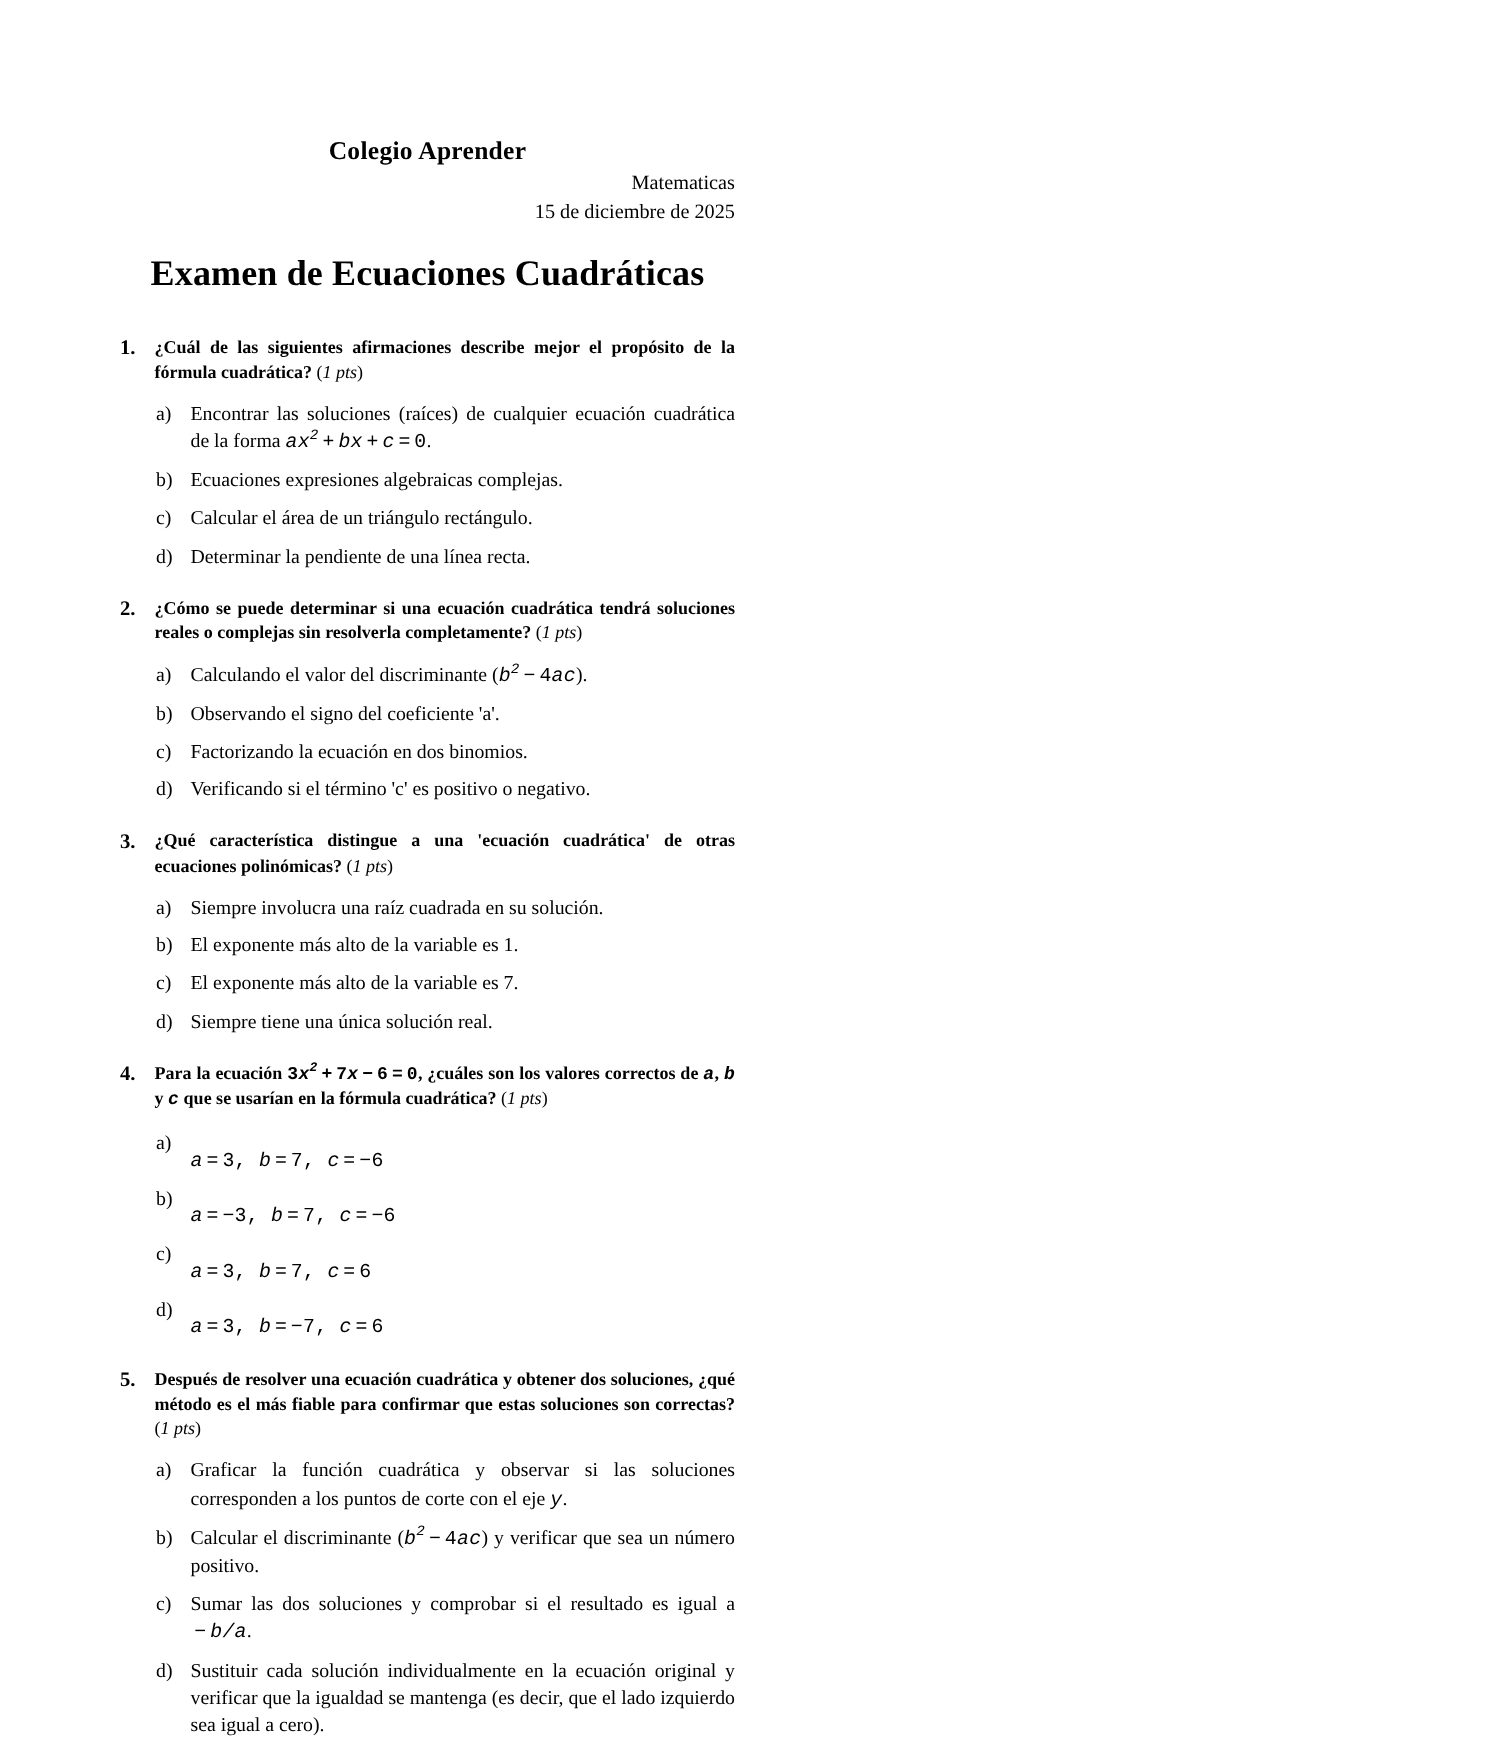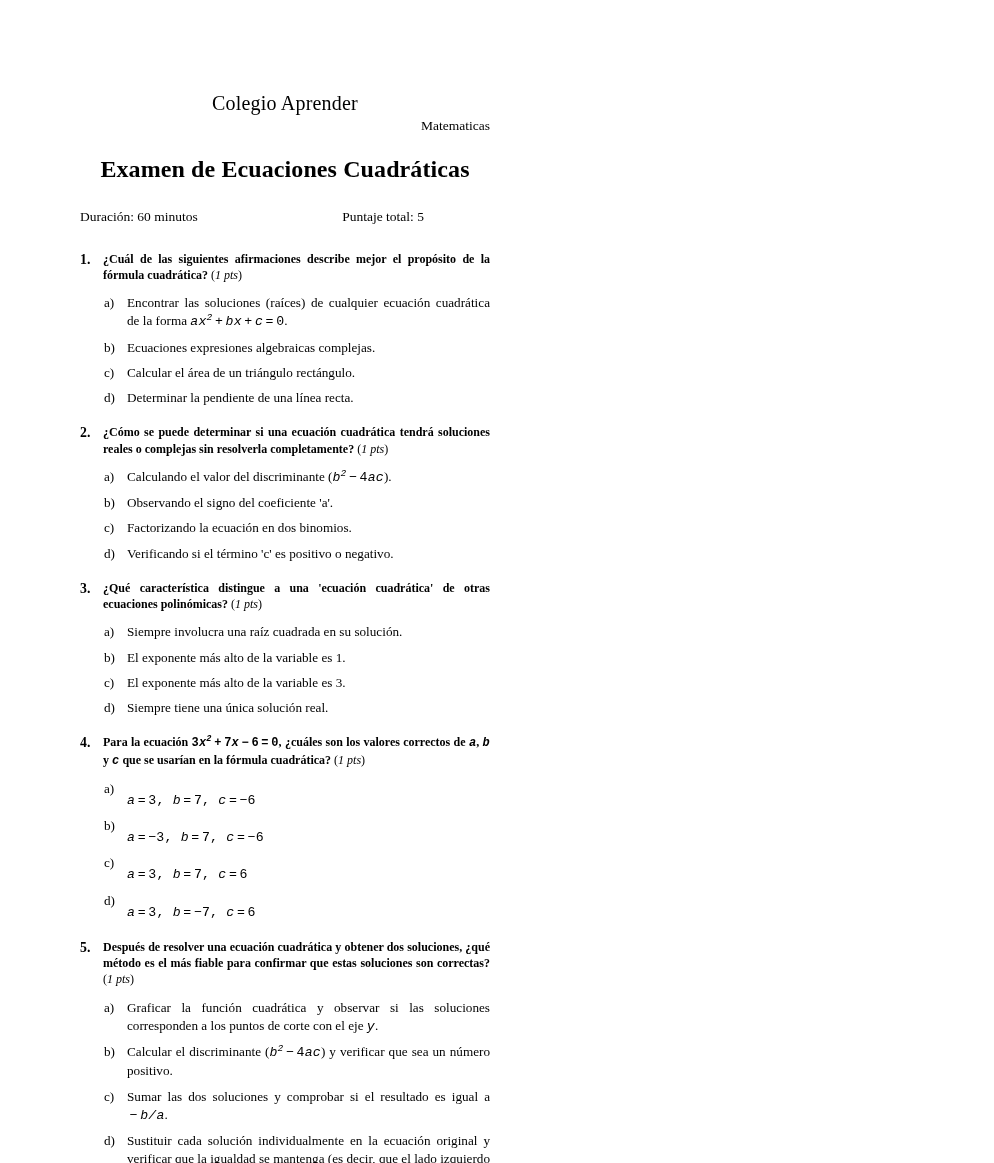--- a/index.html
+++ b/index.html
@@ -19,22 +19,22 @@
   .page {
     position: absolute;
     left: 80px;
     top: 0;
     width: 410px;
   }
 
   
   .header { text-align: center; padding-top: 90px; }
   .school {
-    font-size: 20px;
-    font-weight: normal;
+    font-size: 17px;
+    font-weight: bold;
     letter-spacing: 0.2px;
     line-height: 1.35;
   }
   .subject, .group, .date {
     font-size: 13.5px;
     line-height: 1.38;
     text-align: right;
   }
   .exam-title {
     font-size: 24px;
@@ -130,27 +130,24 @@
   .frac-slash { font-style: italic; }
 </style>
 </head>
 <body>
 
 <div class="page">
 
   <div class="header">
     <div class="school">Colegio Aprender</div>
     <div class="subject">Matematicas</div>
+    <div class="date">15 de diciembre de 2025</div>
     <div class="exam-title">Examen de Ecuaciones Cuadráticas</div>
   </div>
 
-  <div class="meta">
-    <div class="left">Duración: 60 minutos</div>
-    <div class="right">Puntaje total: 5</div>
-  </div>
 
   <div class="questions">
 
     <div class="question">
       <div class="q-row">
         <div class="q-num">1.</div>
         <div class="q-text"><span>¿Cuál de las siguientes afirmaciones describe mejor el propósito de la fórmula cuadrática?</span> <span class="pts"><span class="paren">(</span><span>1 pts</span><span class="paren">)</span></span></div>
       </div>
       <div class="options">
         <div class="option">
@@ -206,21 +203,21 @@
         <div class="option">
           <div class="opt-label">a)</div>
           <div class="opt-text">Siempre involucra una raíz cuadrada en su solución.</div>
         </div>
         <div class="option">
           <div class="opt-label">b)</div>
           <div class="opt-text">El exponente más alto de la variable es 1.</div>
         </div>
         <div class="option">
           <div class="opt-label">c)</div>
-          <div class="opt-text">El exponente más alto de la variable es 3.</div>
+          <div class="opt-text">El exponente más alto de la variable es 7.</div>
         </div>
         <div class="option">
           <div class="opt-label">d)</div>
           <div class="opt-text">Siempre tiene una única solución real.</div>
         </div>
       </div>
     </div>
 
     <div class="question">
       <div class="q-row">

